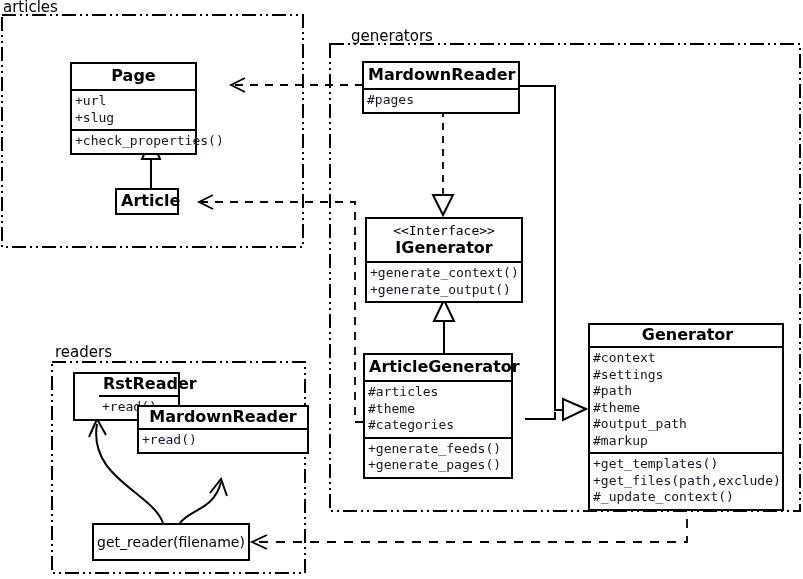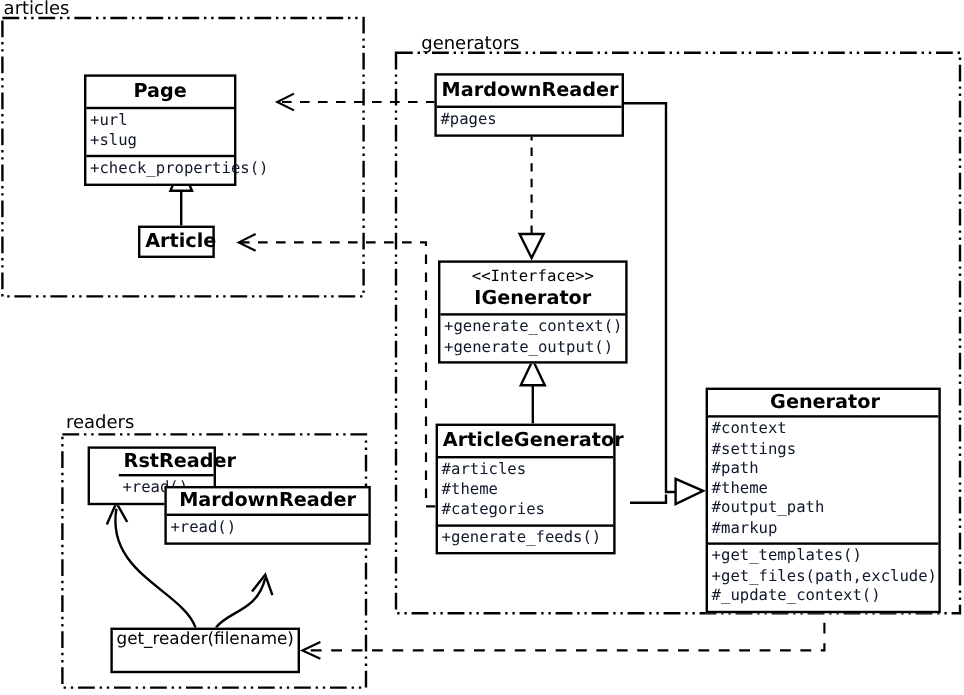--- a/index.html
+++ b/index.html
@@ -15,21 +15,21 @@
   .uml-title{font-weight:bold;font-size:16px;text-align:center;
              padding:3px 4px 4px 4px;line-height:18px;
              font-family:"DejaVu Sans",sans-serif;}
   .uml-stereotype{font-weight:normal;font-size:13px;text-align:center;
              font-family:"DejaVu Sans Mono",monospace;line-height:16px;
              padding-top:4px;}
   .uml-compartment{border-top:2px solid #000;padding:2px 2px 3px 3px;}
   .member{font-family:"DejaVu Sans Mono",monospace;font-size:13px;
           line-height:16.5px;white-space:pre;color:#0f172a;}
   .plain-node{position:absolute;box-sizing:border-box;border:2px solid #000;
-              background:#fff;display:flex;justify-content:center;
+              background:#fff;display:flex;align-items:center;justify-content:center;
               font-size:14px;font-family:"DejaVu Sans",sans-serif;}
 </style>
 </head>
 <body>
 
 <div id="stage">
 
   <svg id="connectors" viewBox="0 0 803 579" xmlns="http://www.w3.org/2000/svg">
 
     <rect x="2" y="15" width="301" height="232" fill="none" stroke="#000" stroke-width="2" stroke-dasharray="14 4 2 4 2 4"></rect>
@@ -101,20 +101,21 @@
 
   <div class="uml-class" style="left:363px;top:353px;width:150px;">
     <div class="uml-title">ArticleGenerator</div>
     <div class="uml-compartment">
       <div class="member">#articles</div>
       <div class="member">#theme</div>
       <div class="member">#categories</div>
     </div>
     <div class="uml-compartment">
       <div class="member">+generate_feeds()</div>
+      <div class="member">+generate_pages()</div>
     </div>
   </div>
 
   <div class="uml-class" style="left:588px;top:323px;width:196px;">
     <div class="uml-title" style="padding:1px 1px 2px 4px;">Generator</div>
     <div class="uml-compartment">
       <div class="member">#context</div>
       <div class="member">#settings</div>
       <div class="member">#path</div>
       <div class="member">#theme</div>

